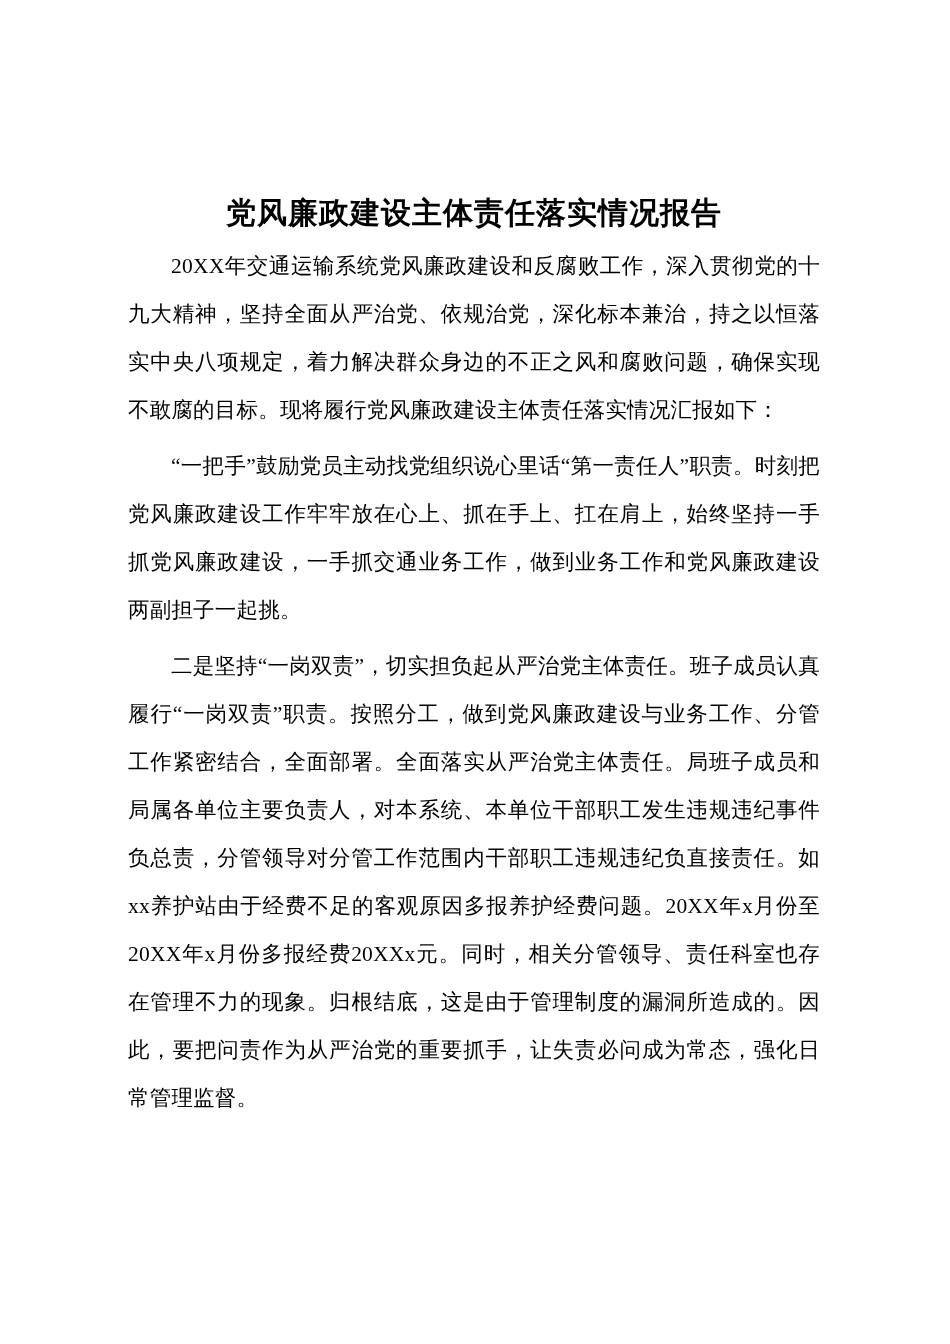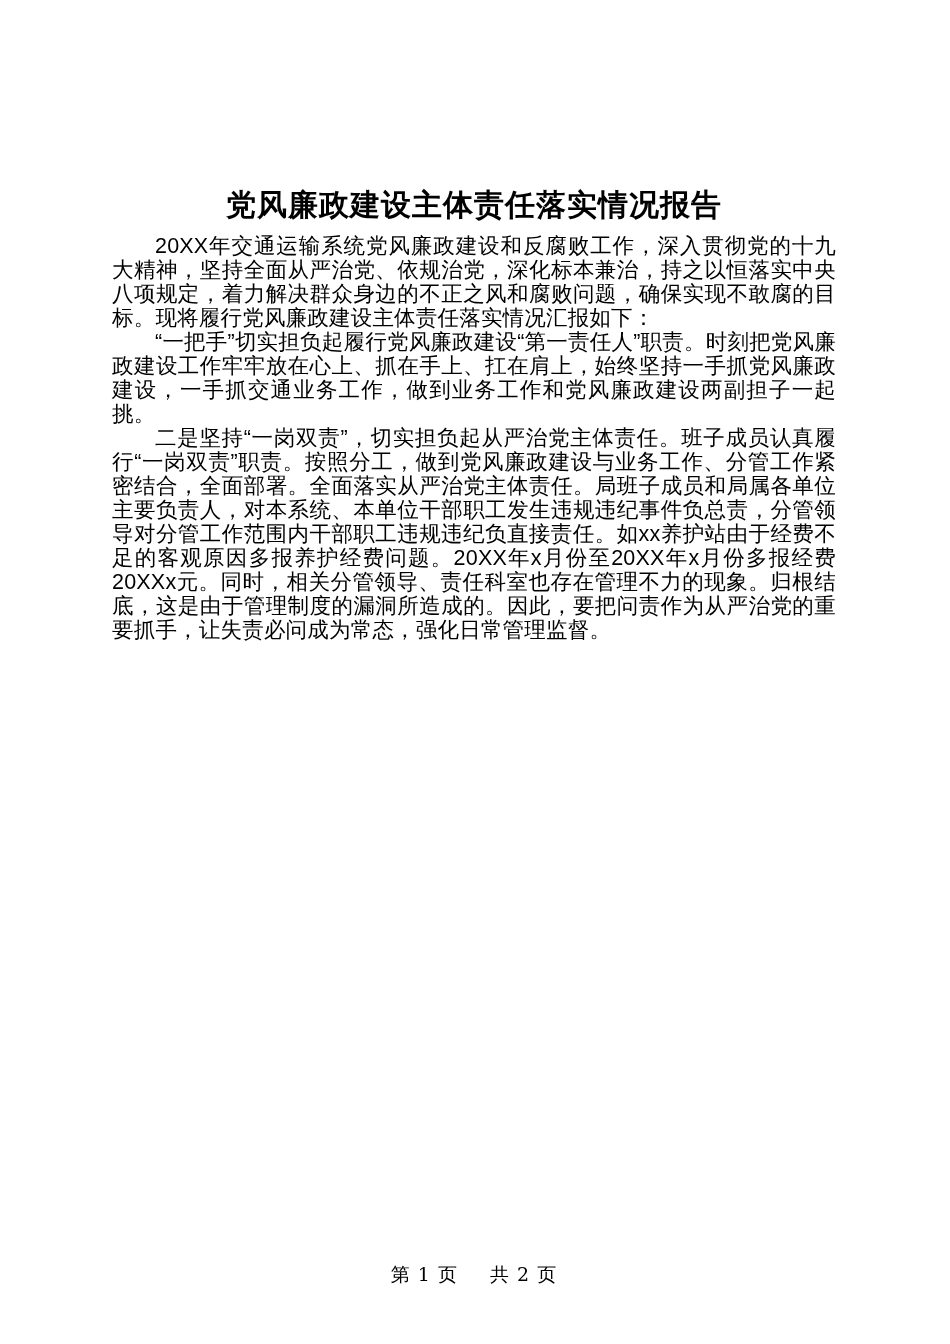--- a/index.html
+++ b/index.html
@@ -12,21 +12,21 @@
     height: 1344px;
     font-family: "DejaVu Serif", "Liberation Serif", serif;
     color: #000000;
     position: relative;
     overflow: hidden;
   }
   .page {
     width: 948px;
     height: 1344px;
     box-sizing: border-box;
-    padding: 0;
+    padding: 8px;
     position: relative;
     display: flex;
     flex-direction: column;
   }
   .doc-body {
     padding: 0 112px 0 112px;
     box-sizing: border-box;
     flex: 1 1 auto;
   }
   .title {
@@ -37,27 +37,27 @@
     letter-spacing: 1px;
     line-height: 1.3;
     font-family: "DejaVu Sans", "Liberation Sans", sans-serif;
   }
   .title-rule {
     margin-top: 10px;
     height: 0;
   }
   .para {
     font-size: 21.5px;
-    line-height: 24px;
+    line-height: 48px;
     text-align: justify;
     text-justify: inter-ideograph;
     text-indent: 2em;
-    margin: 0;
+    margin: 8px;
     letter-spacing: 0.2px;
-    font-family: Liberation Sans, sans-serif;
+    font-family: Liberation Serif, serif;
   }
   .para + .para {
     margin-top: 0px;
   }
   .footer {
     position: absolute;
     left: 0;
     right: 0;
     bottom: 56px;
     text-align: center;
@@ -71,21 +71,16 @@
   }
 </style>
 </head>
 <body>
 
 <div class="page">
   <div class="doc-body">
     <div class="title">党风廉政建设主体责任落实情况报告</div>
     <div class="title-rule"></div>
     <p class="para">20XX年交通运输系统党风廉政建设和反腐败工作，深入贯彻党的十九大精神，坚持全面从严治党、依规治党，深化标本兼治，持之以恒落实中央八项规定，着力解决群众身边的不正之风和腐败问题，确保实现不敢腐的目标。现将履行党风廉政建设主体责任落实情况汇报如下：</p>
-    <p class="para">“一把手”切实担负起履行党风廉政建设“第一责任人”职责。时刻把党风廉政建设工作牢牢放在心上、抓在手上、扛在肩上，始终坚持一手抓党风廉政建设，一手抓交通业务工作，做到业务工作和党风廉政建设两副担子一起挑。</p>
+    <p class="para">“一把手”鼓励党员主动找党组织说心里话“第一责任人”职责。时刻把党风廉政建设工作牢牢放在心上、抓在手上、扛在肩上，始终坚持一手抓党风廉政建设，一手抓交通业务工作，做到业务工作和党风廉政建设两副担子一起挑。</p>
     <p class="para">二是坚持“一岗双责”，切实担负起从严治党主体责任。班子成员认真履行“一岗双责”职责。按照分工，做到党风廉政建设与业务工作、分管工作紧密结合，全面部署。全面落实从严治党主体责任。局班子成员和局属各单位主要负责人，对本系统、本单位干部职工发生违规违纪事件负总责，分管领导对分管工作范围内干部职工违规违纪负直接责任。如xx养护站由于经费不足的客观原因多报养护经费问题。20XX年x月份至20XX年x月份多报经费20XXx元。同时，相关分管领导、责任科室也存在管理不力的现象。归根结底，这是由于管理制度的漏洞所造成的。因此，要把问责作为从严治党的重要抓手，让失责必问成为常态，强化日常管理监督。</p>
-  </div>
-  <div class="footer">
-    <span>第 1 页</span>
-    <span class="sep"></span>
-    <span>共 2 页</span>
   </div>
 </div>
 
 </body></html>

